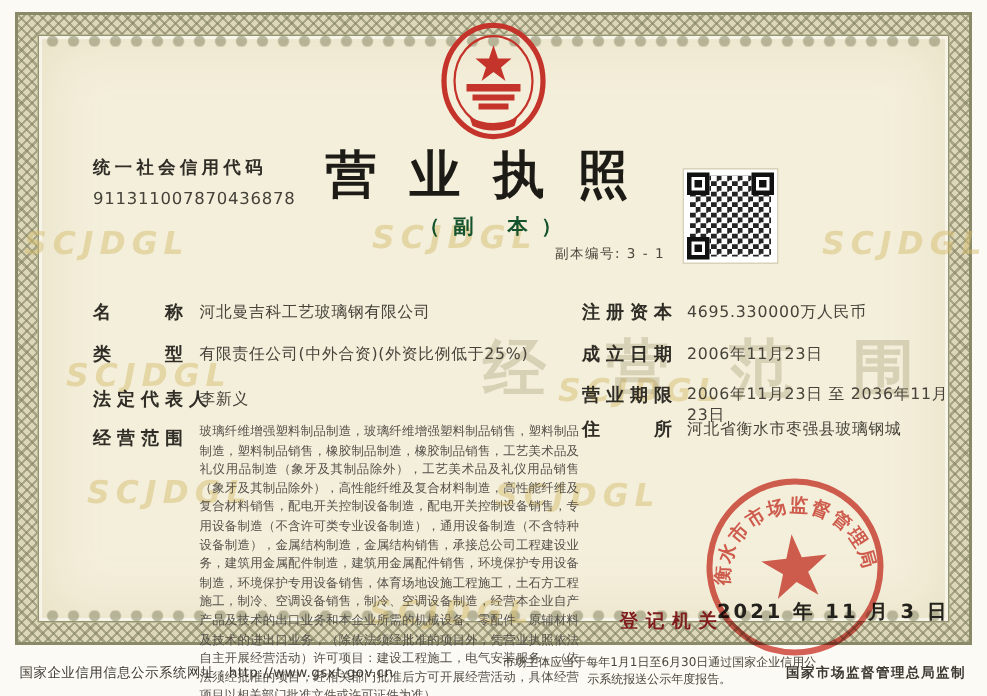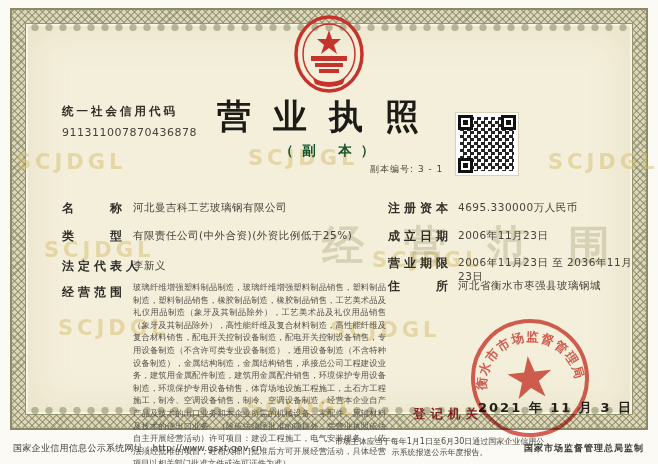--- a/index.html
+++ b/index.html
@@ -26,21 +26,21 @@
   }
   .paper::before,.paper::after{
     content:"";position:absolute;left:2px;right:2px;height:7px;
     background:radial-gradient(circle 5px at 50% 50%, rgba(138,138,104,.7) 3.2px, transparent 4.2px);
     background-size:14px 7px;background-repeat:repeat-x;opacity:.8;
   }
   .paper::before{top:0;}
   .paper::after{bottom:0;}
 
   .wm{position:absolute;font-weight:bold;color:rgba(213,189,112,.5);
-      letter-spacing:4px;font-size:21px;pointer-events:none;user-select:none;}
+      letter-spacing:4px;font-size:21px;pointer-events:none;user-select:none;font-style:italic;}
   .wm-big{position:absolute;font-size:42px;font-weight:bold;letter-spacing:40px;
       color:rgba(150,140,95,.30);pointer-events:none;white-space:nowrap;}
 
   .emblem{position:absolute;left:293px;top:14px;width:72px;height:80px;}
 
   .credit-block{position:absolute;left:62px;top:104px;}
   .credit-label{font-size:11.5px;font-weight:bold;letter-spacing:3px;color:#2f2d26;}
   .credit-value{font-size:11px;letter-spacing:.5px;margin-top:7px;color:#45423a;}
 
   .title{position:absolute;left:0;top:94px;width:100%;text-align:center;

